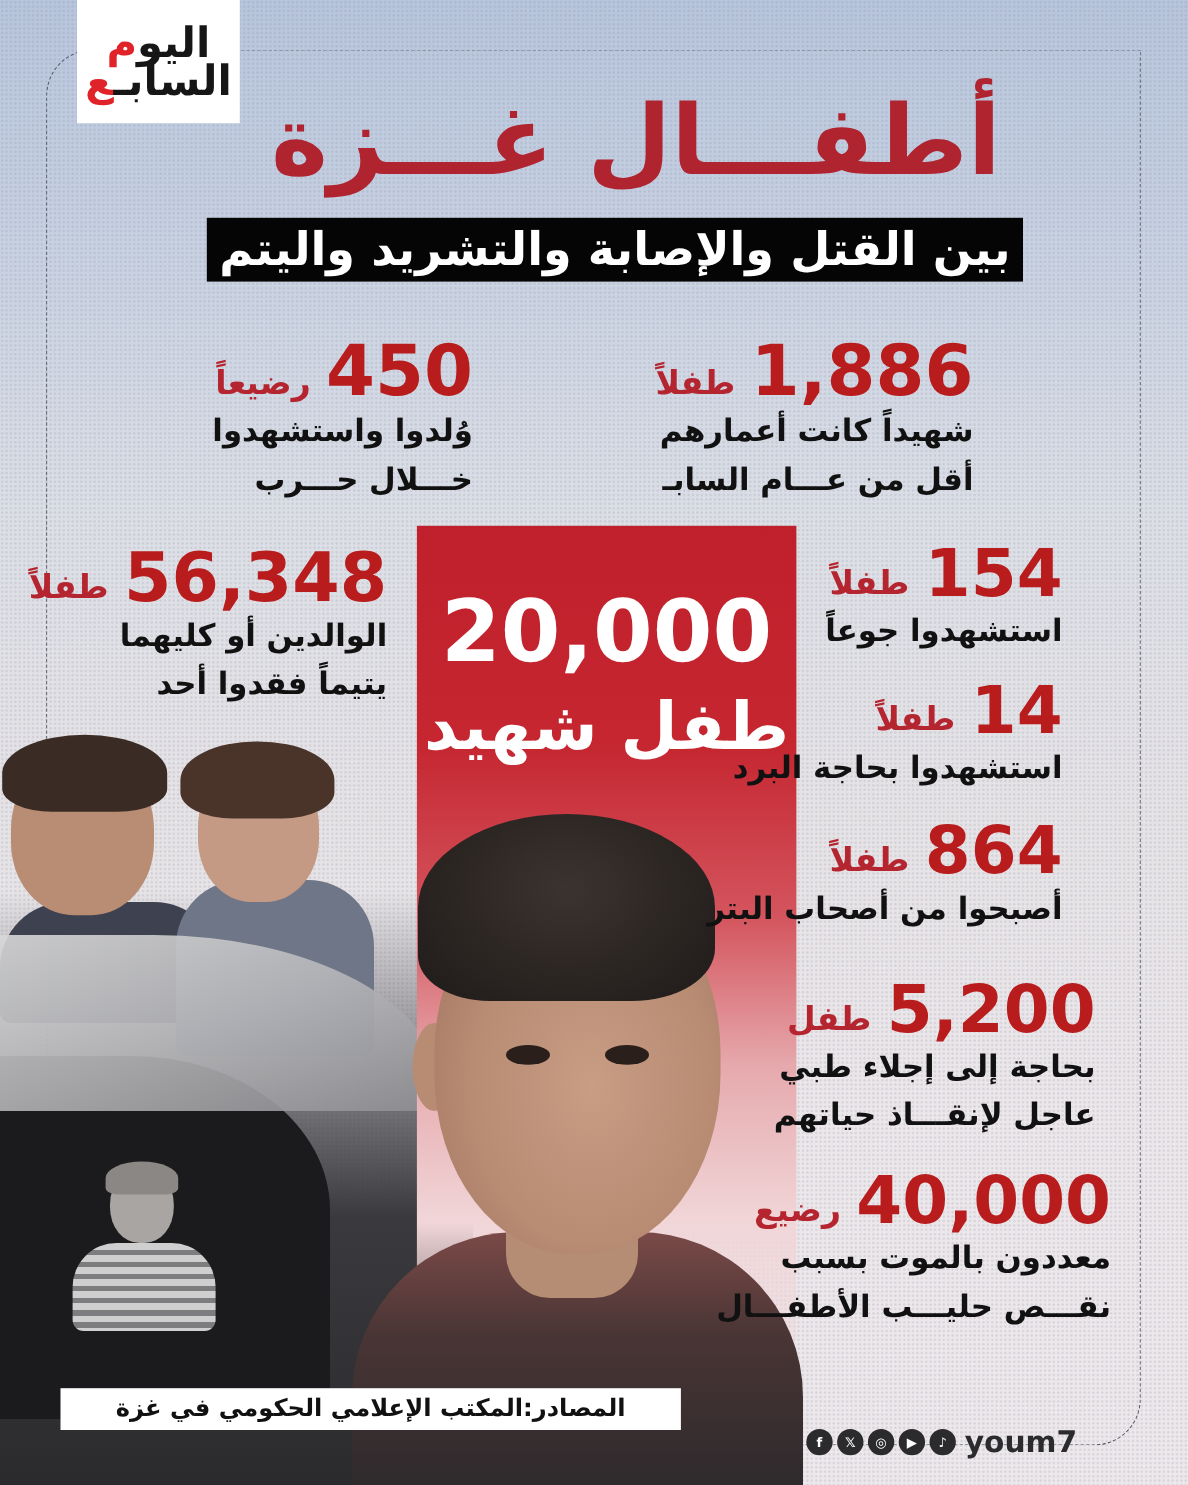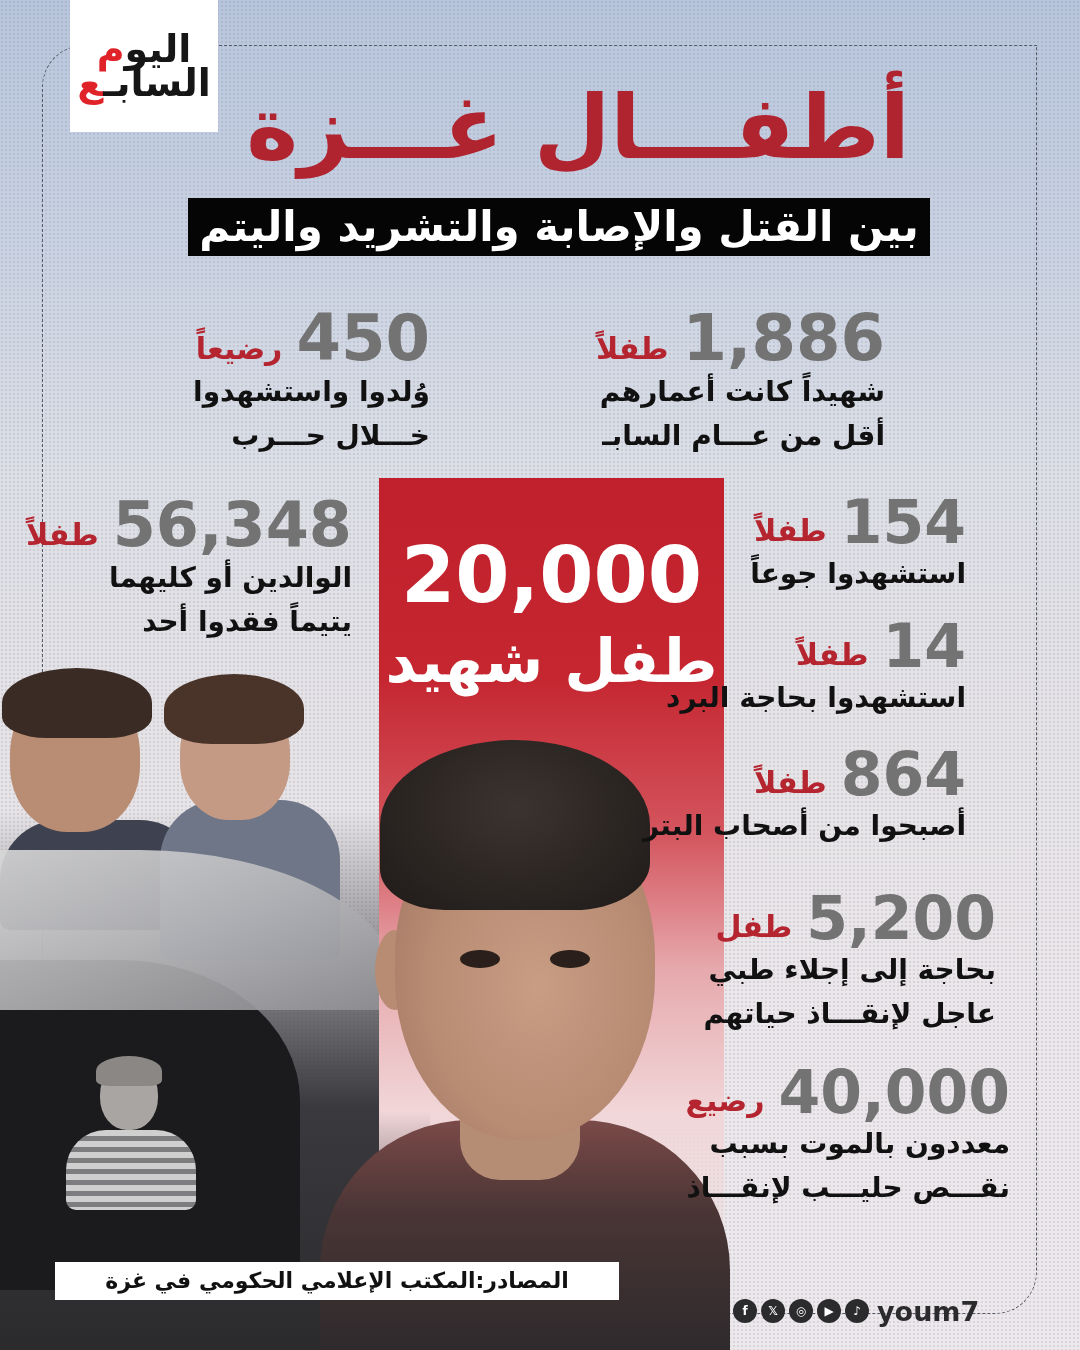--- a/index.html
+++ b/index.html
@@ -15,21 +15,21 @@
     pointer-events:none;
   }
   .frame {
     position:absolute; left:42px; top:45px; width:993px; height:1267px;
     border:1px dashed #555a66;
     border-top-left-radius:42px; border-bottom-right-radius:42px;
     border-top-right-radius:0; border-bottom-left-radius:0;
     pointer-events:none;
   }
   .logo {
-    position:absolute; left:70px; top:0; width:148px; height:132px;
+    position:absolute; left:70px; top:0; width:148px; height:112px;
     background:#ffffff; display:flex; flex-direction:column; align-items:center; justify-content:center;
     direction:rtl; line-height:1;
   }
   .logo .l1 { font-family:"DejaVu Sans", sans-serif; font-weight:900; font-size:38px; color:#161616; letter-spacing:-1px; }
   .logo .l1 .r { color:#e02229; }
   .logo .l2 { font-family:"DejaVu Sans", sans-serif; font-weight:900; font-size:38px; color:#161616; letter-spacing:-1px; margin-top:-4px; }
   .logo .l2 .r { color:#e02229; }
 
   .title {
     position:absolute; right:170px; top:84px; direction:rtl;
@@ -38,21 +38,21 @@
   }
   .subtitle {
     position:absolute; left:188px; top:198px; width:742px; height:58px;
     background:#050505; color:#ffffff; direction:rtl;
     font-family:"DejaVu Sans", sans-serif; font-weight:bold; font-size:42px; line-height:58px; text-align:center;
   }
 
   .stat { position:absolute; direction:rtl; text-align:right; }
   .stat .numrow { display:flex; flex-direction:row; align-items:flex-end; justify-content:flex-start; gap:14px; direction:rtl; }
   .stat .num {
-    font-family:"DejaVu Sans", sans-serif; font-weight:bold; color:#737373; line-height:1;
+    font-family:"DejaVu Sans", sans-serif; font-weight:bold; color:#b91c1c; line-height:1;
     direction:ltr; unicode-bidi:isolate;
   }
   .stat .unit { font-family:"DejaVu Sans", sans-serif; font-weight:bold; color:#b52530; font-size:30px; line-height:1; padding-bottom:6px; }
   .stat .desc { font-family:"DejaVu Sans", sans-serif; font-weight:bold; color:#111111; font-size:28px; line-height:44px; }
 
   .redbox {
     position:absolute; left:379px; top:478px; width:345px; height:792px;
     background: linear-gradient(180deg, #c0202b 0%, #c52630 25%, #d4555e 45%, #e6a9ad 62%, #f1d6d8 80%, rgba(240,225,228,0) 100%);
   }
   .redbox .big {
@@ -233,21 +233,21 @@
   <div class="desc">بحاجة إلى إجلاء طبي</div>
   <div class="desc">عاجل لإنقـــاذ حياتهم</div>
 </div>
 
 <div class="stat" style="right:70px; top:1062px;">
   <div class="numrow">
     <span class="num" style="font-size:60px;">40,000</span>
     <span class="unit">رضيع</span>
   </div>
   <div class="desc">معددون بالموت بسبب</div>
-  <div class="desc">نقـــص حليـــب لإنقـــاذ</div>
+  <div class="desc">نقـــص حليـــب الأطفـــال</div>
 </div>
 
 <div class="source">المصادر:المكتب الإعلامي الحكومي في غزة</div>
 
 <div class="social">
   <span class="ic">f</span>
   <span class="ic">𝕏</span>
   <span class="ic">◎</span>
   <span class="ic">▶</span>
   <span class="ic">♪</span>

